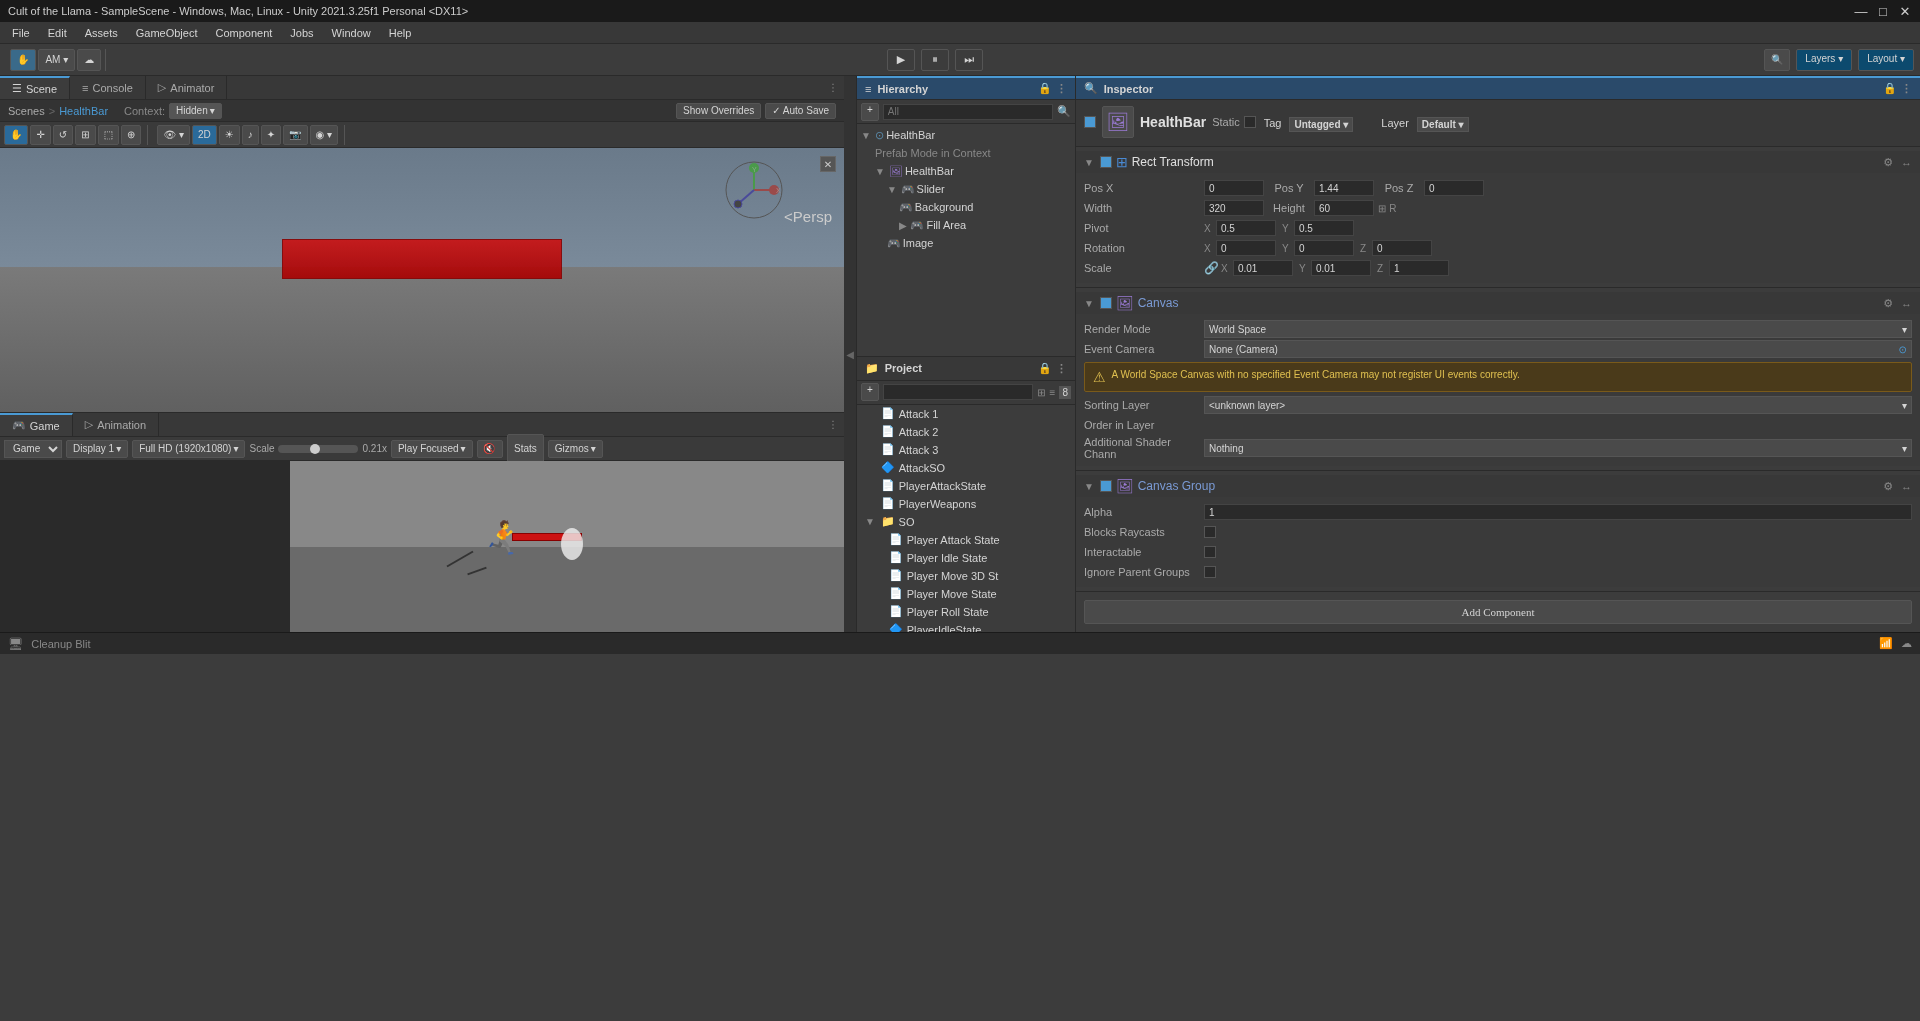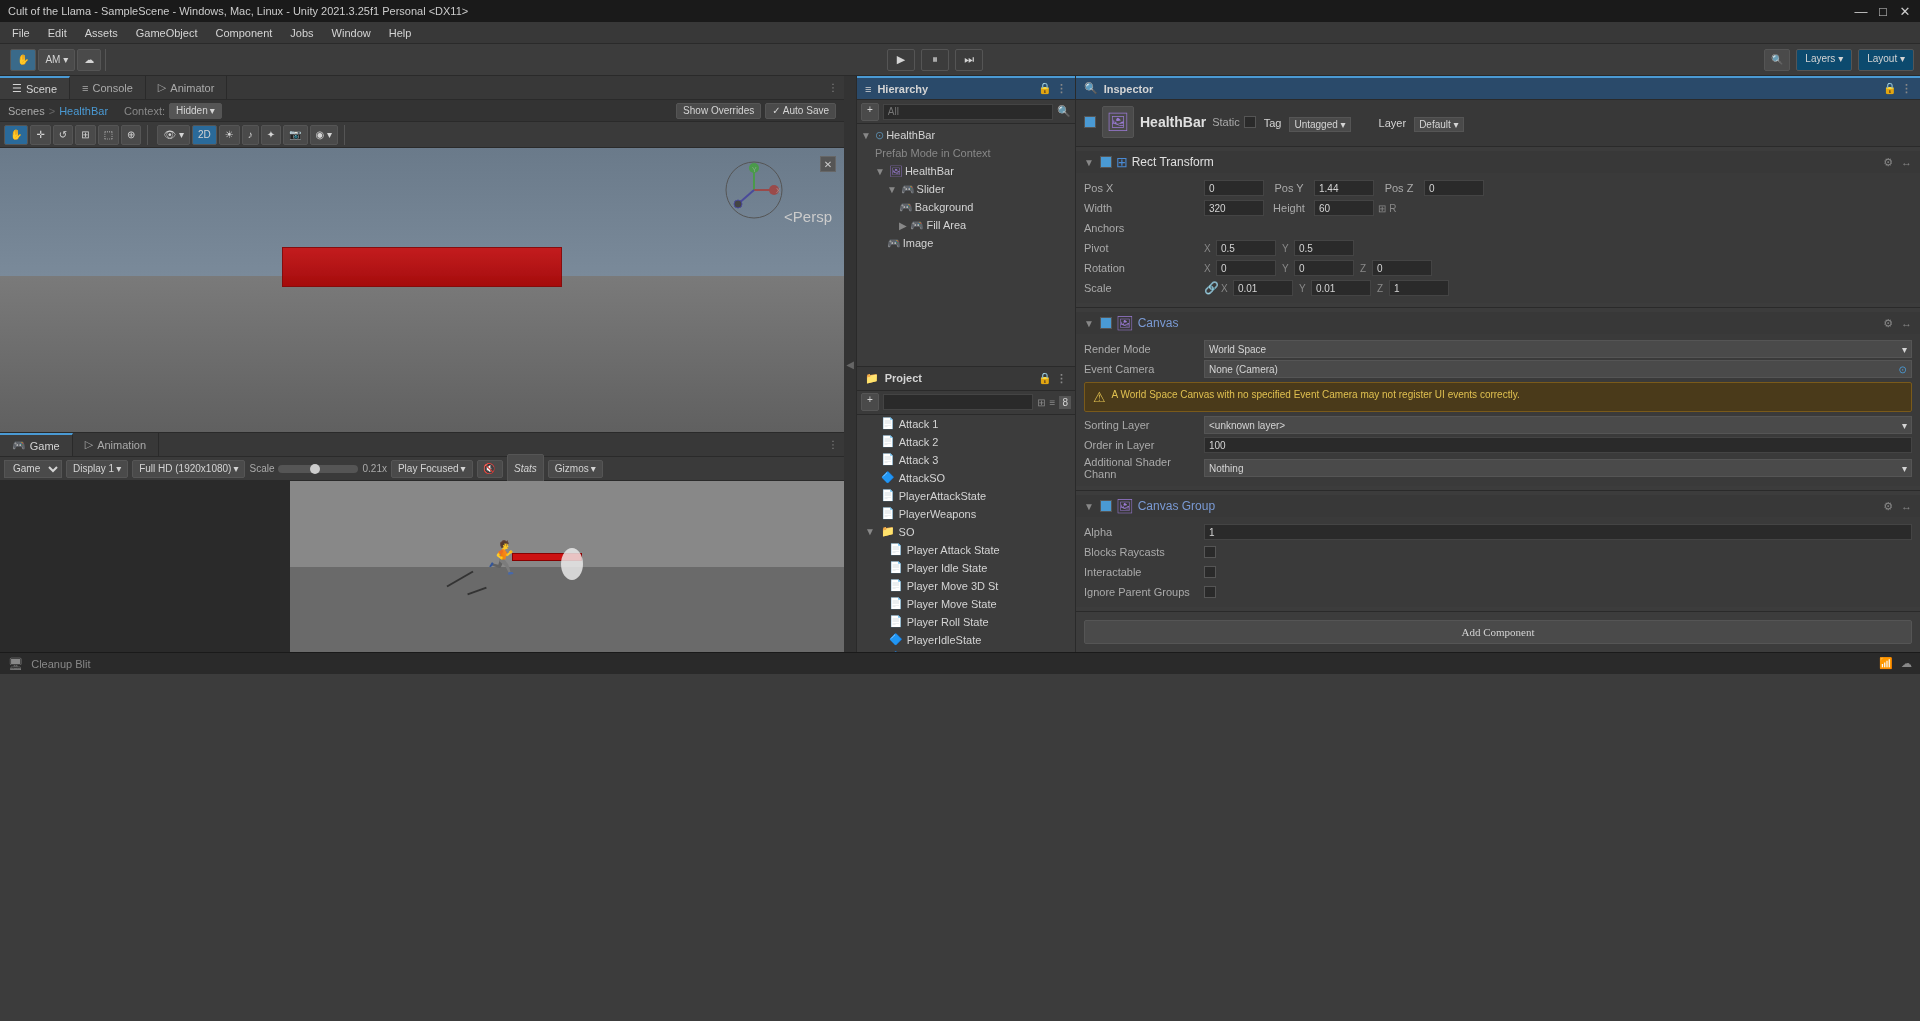--- a/index.html
+++ b/index.html
@@ -435,20 +435,21 @@
       font-size: 11px;
       margin-top: 2px;
     }
     .tag-select {
       background: #4a4a4a;
       border: 1px solid #555;
       color: #d4d4d4;
       padding: 1px 4px;
       cursor: pointer;
       font-size: 10px;
+      font-weight: bold;
     }
     .component-section {
       border-bottom: 1px solid #2a2a2a;
       padding: 4px 0;
     }
     .component-header {
       display: flex;
       align-items: center;
       padding: 3px 8px;
       gap: 4px;
@@ -737,21 +738,21 @@
         <div class="toolbar-btn" style="height:18px; font-size:10px;"><span>Full HD (1920x1080)</span> ▾</div>
         <div style="display:flex; align-items:center; gap:4px;">
           <span style="font-size:10px; color:#aaa;">Scale</span>
           <div class="scale-slider">
             <div class="scale-thumb"></div>
           </div>
           <span style="font-size:10px; color:#aaa;">0.21x</span>
         </div>
         <div class="toolbar-btn" style="height:18px; font-size:10px;"><span>Play Focused</span> ▾</div>
         <div class="toolbar-btn" style="height:18px; font-size:10px;">🔇</div>
-        <div class="toolbar-btn" style="height:30px; font-size:10px;font-style:italic;">
+        <div class="toolbar-btn" style="height:30px; font-size:10px;">
             <span>Stats</span>
           </div>
         <div class="toolbar-btn" style="height:18px; font-size:10px;"><span>Gizmos</span> ▾</div>
       </div>
       <div id="game-view">
         <div class="game-left-bar" style="background:#2a2a2a;"></div>
         <div class="game-viewport">
           <div class="game-sky-bg"></div>
           <div class="game-ground"></div>
 
@@ -973,23 +974,20 @@
             <input class="prop-input" value="0" style="">
           </div>
           <div class="prop-row">
             <span class="prop-label">Width</span>
             <input class="prop-input" value="320" style="">
             <span class="prop-label" style="width:50px; text-align:center;">Height</span>
             <input class="prop-input" value="60" style="">
             <span style="font-size:10px; color:#888; margin-left:4px;">⊞ R</span>
           </div>
           <div class="prop-row">
-            <span class="prop-label">Anchors</span>
-          </div>
-          <div class="prop-row">
             <span class="prop-label">Pivot</span>
             <span class="xyz-label">X</span>
             <input class="prop-input" value="0.5" style="">
             <span class="xyz-label" style="margin-left:6px;">Y</span>
             <input class="prop-input" value="0.5" style="">
           </div>
           <div class="prop-row">
             <span class="prop-label">Rotation</span>
             <span class="xyz-label">X</span>
             <input class="prop-input" value="0" style="">
@@ -1042,21 +1040,20 @@
           </div>
           <div class="prop-row">
             <span class="prop-label">Sorting Layer</span>
             <div class="prop-dropdown">
               <span>&lt;unknown layer&gt;</span>
               <span>▾</span>
             </div>
           </div>
           <div class="prop-row">
             <span class="prop-label">Order in Layer</span>
-            <input class="prop-input-wide" value="100" style="">
           </div>
           <div class="prop-row">
             <span class="prop-label">Additional Shader Chann</span>
             <div class="prop-dropdown">
               <span>Nothing</span>
               <span>▾</span>
             </div>
           </div>
         </div>
       </div>

